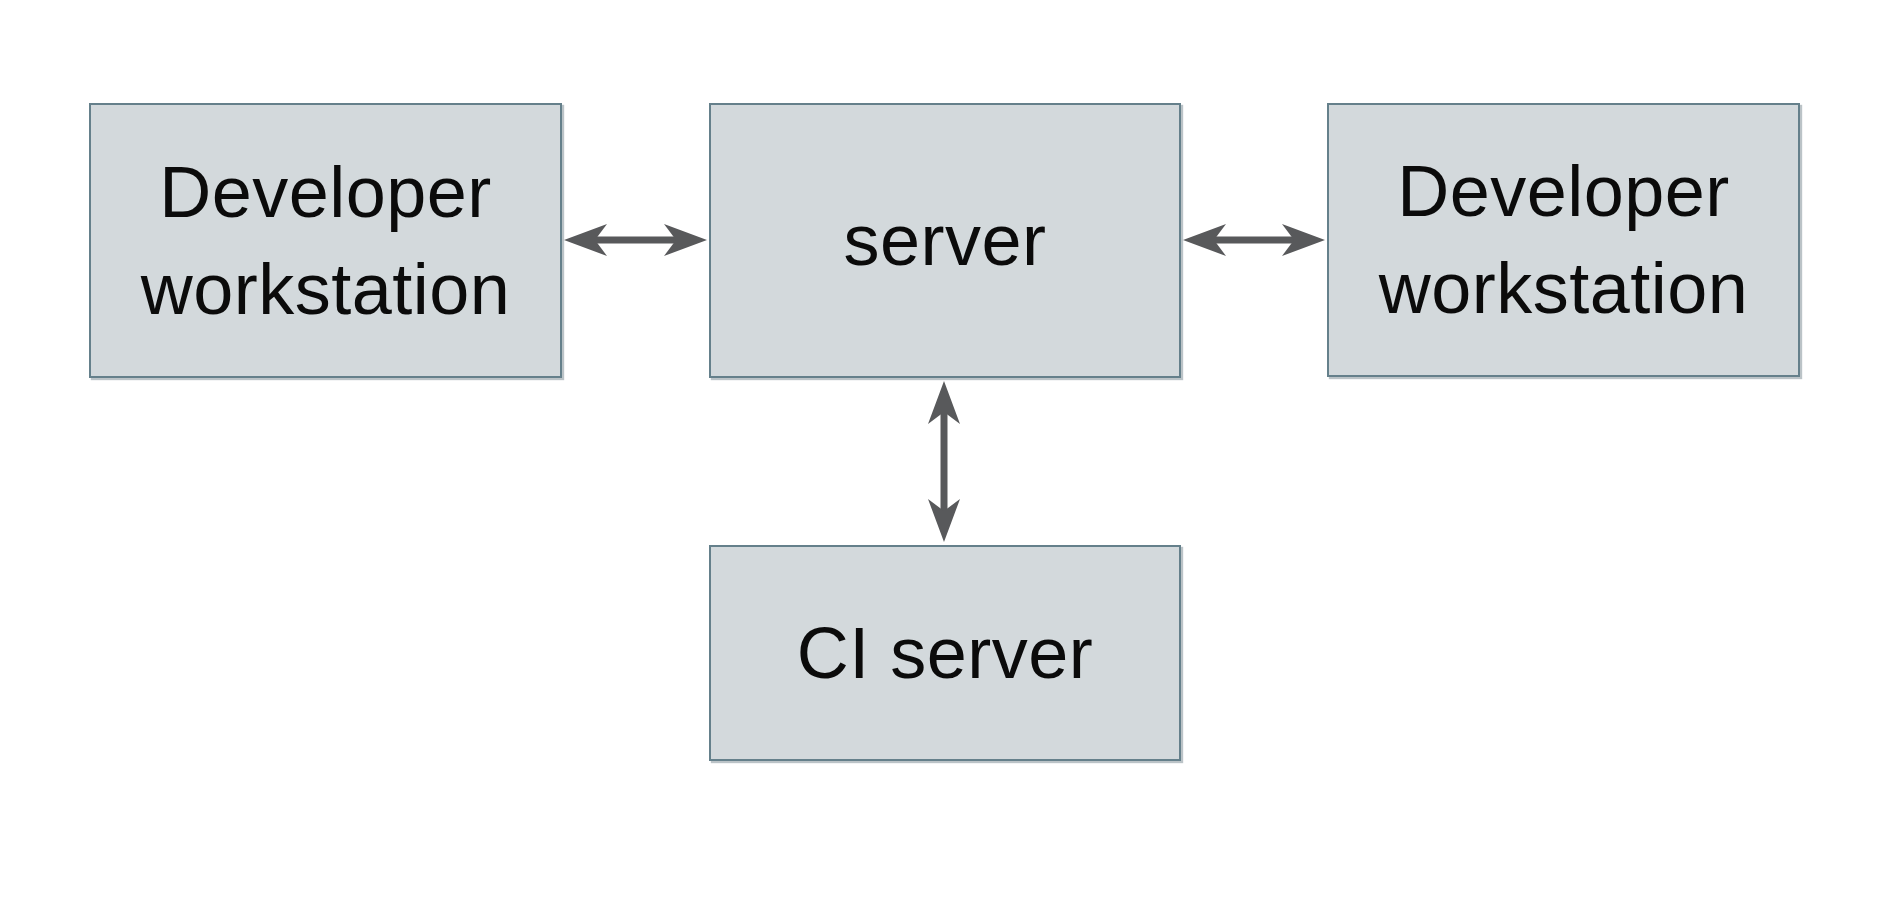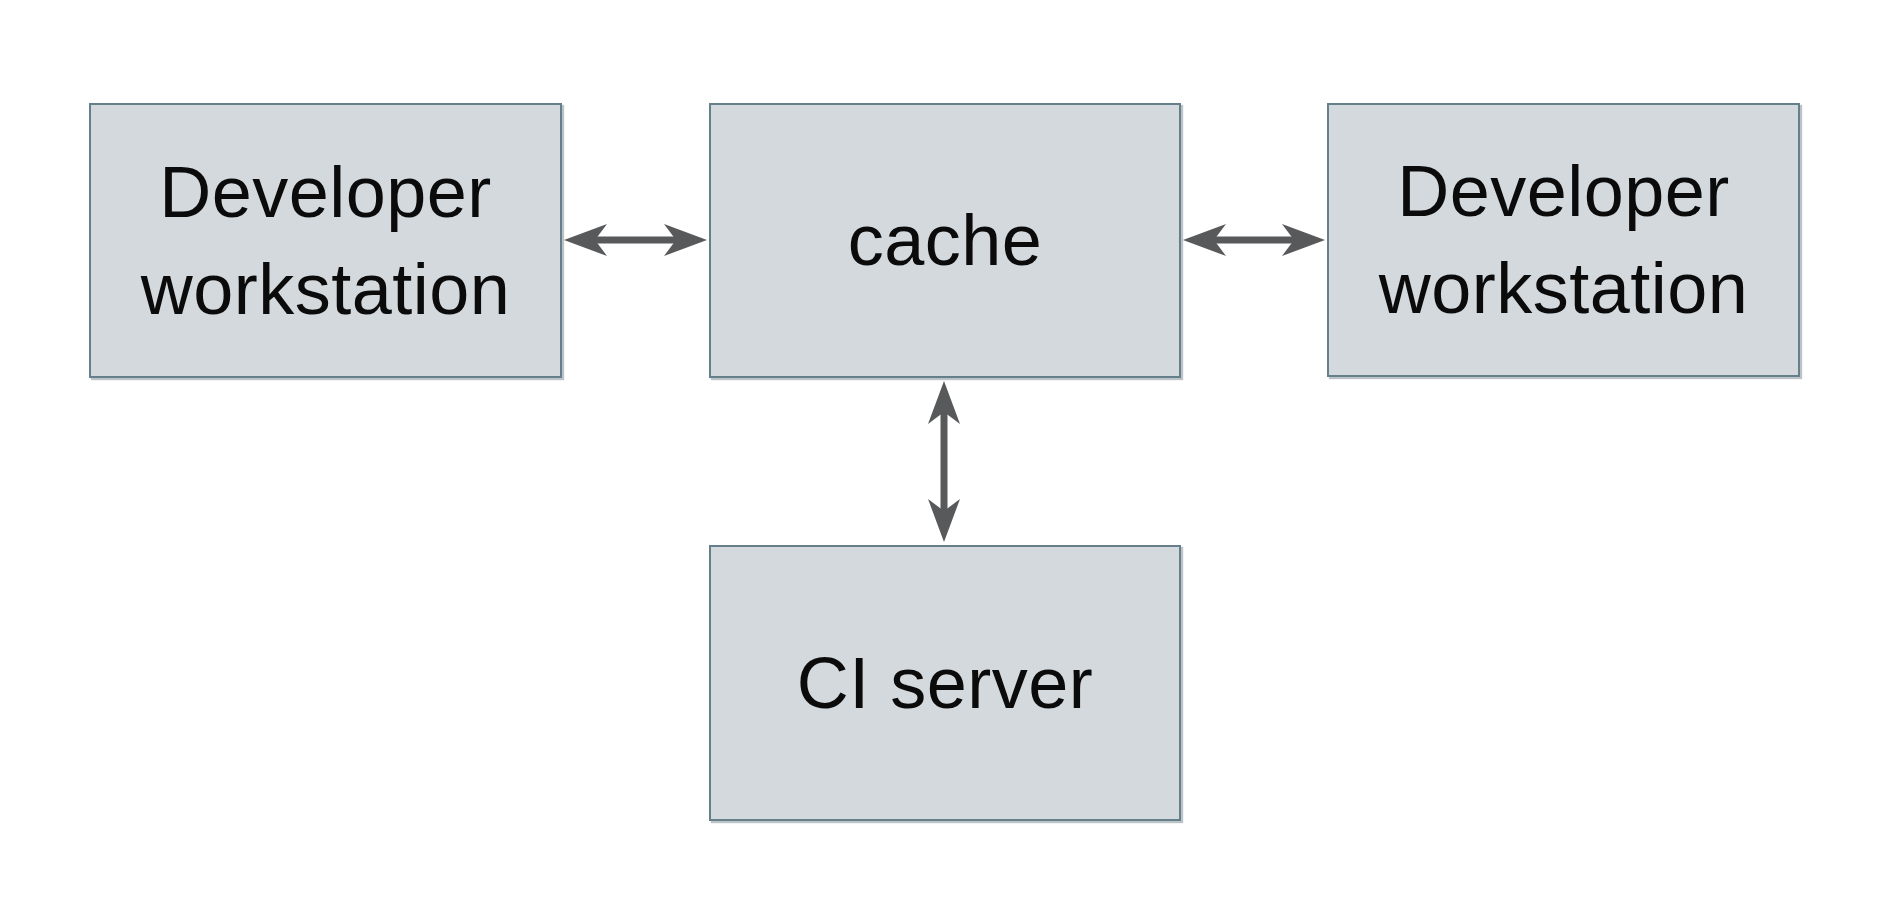--- a/index.html
+++ b/index.html
@@ -31,40 +31,40 @@
     text-align:center;
     color:var(--text-color);
     font-size:72px;
     line-height:97px;
     font-weight:400;
     letter-spacing:0.5px;
   }
   .node-dev-left  {left:89px;  top:103px; width:473px; height:275px;}
   .node-cache     {left:709px; top:103px; width:472px; height:275px;}
   .node-dev-right {left:1327px;top:103px; width:473px; height:274px;}
-  .node-ci        {left:709px; top:545px; width:472px; height:276px;}
+  .node-ci        {left:709px; top:545px; width:472px; height:216px;}
   .arrow{position:absolute;display:block;}
   .arrow-left  {left:562px;  top:210px; width:147px; height:60px;}
   .arrow-right {left:1181px; top:210px; width:146px; height:60px;}
   .arrow-down  {left:914px;  top:379px; width:60px;  height:165px;}
   .arrow .head{fill:var(--arrow-color);stroke:none;}
   .arrow .shaft{stroke:var(--arrow-color);stroke-width:7;fill:none;}
 </style>
 </head>
 <body>
 
 <div class="stage">
 
   <div class="node node-dev-left">
     <span class="line">Developer</span>
     <span class="line">workstation</span>
   </div>
 
   <div class="node node-cache">
-    <span class="line">cache</span>
+    <span class="line">server</span>
   </div>
 
   <div class="node node-dev-right">
     <span class="line">Developer</span>
     <span class="line">workstation</span>
   </div>
 
   <div class="node node-ci">
     <span class="line">CI server</span>
   </div>

